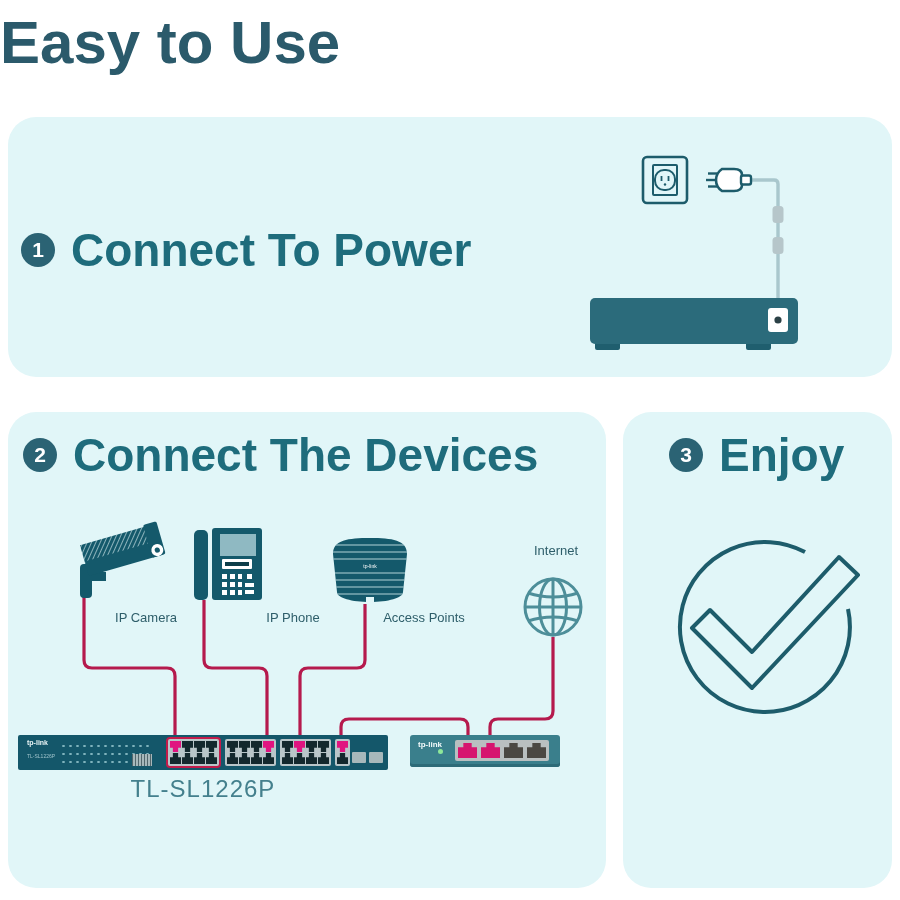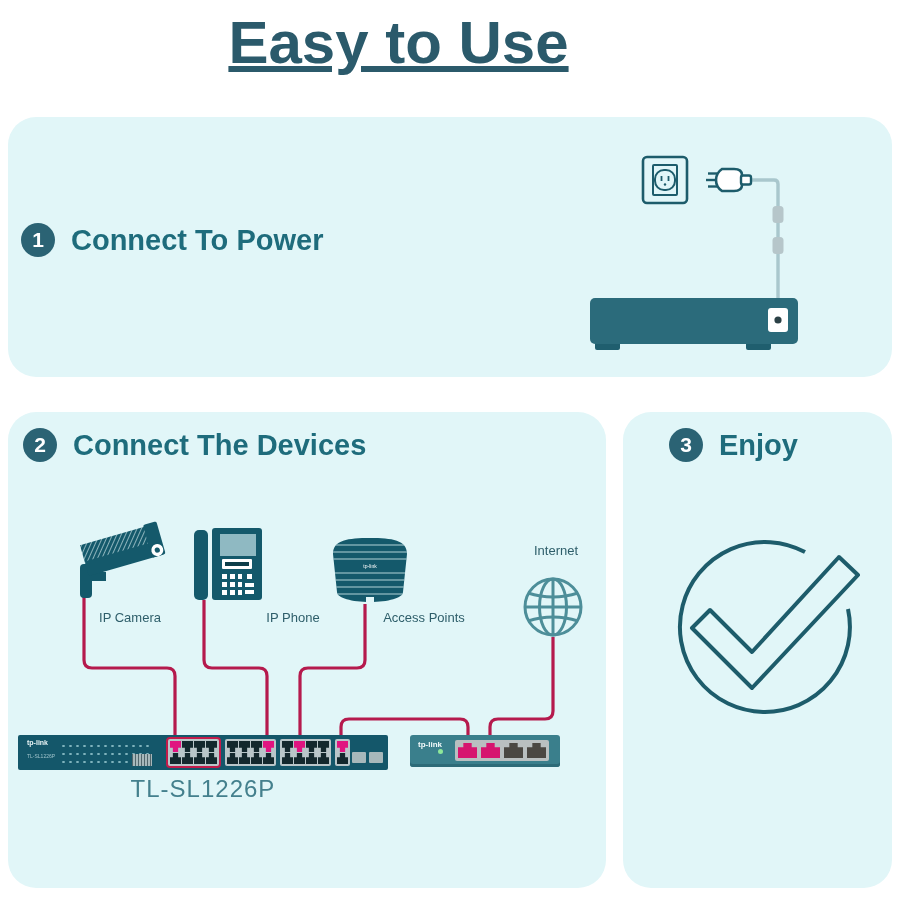--- a/index.html
+++ b/index.html
@@ -1,30 +1,30 @@
 <!DOCTYPE html>
 <html><head>
 <meta charset="utf-8">
 <style>
   html,body{margin:0;padding:0;background:#ffffff;}
   .canvas{position:relative;width:900px;height:900px;background:#ffffff;overflow:hidden;
           font-family:"Liberation Sans", sans-serif;}
-  .page-title{position:absolute;left:0;top:8px;width:797px;text-align:center;
-     font-size:60px;font-weight:700;color:#2b5a6b;letter-spacing:0px;text-decoration:underline;}
+  .page-title{position:absolute;left:0;top:8px;width:797px;
+     font-size:60px;font-weight:700;color:#2b5a6b;letter-spacing:0px;}
   .panel{position:absolute;background:#e1f6f8;border-radius:28px;}
   .panel-1{left:8px;top:117px;width:884px;height:260px;}
   .panel-2{left:8px;top:412px;width:598px;height:476px;}
   .panel-3{left:623px;top:412px;width:269px;height:476px;}
   .step-header{position:absolute;display:flex;align-items:center;gap:16px;}
   .p1-header{left:13px;top:106px;}
   .p2-header{left:15px;top:16px;}
   .p3-header{left:46px;top:16px;}
   .badge{width:34px;height:34px;border-radius:50%;background:#2b6374;color:#ffffff;
      display:flex;align-items:center;justify-content:center;font-size:21px;font-weight:700;flex:0 0 auto;}
-  .step-title{font-size:29px;font-weight:600;color:#1e6c7c;white-space:nowrap;}
+  .step-title{font-size:46px;font-weight:600;color:#1e6c7c;white-space:nowrap;}
   .abs{position:absolute;}
   .dev-label{position:absolute;font-size:13px;color:#2e5e6a;text-align:center;z-index:2;}
   .model-label{position:absolute;left:10px;top:363px;width:370px;text-align:center;
      font-size:24px;color:#44808d;letter-spacing:1px;z-index:3;}
   
   .switch-lg{position:absolute;left:10px;top:323px;width:370px;height:35px;background:#14576a;
      border-radius:2px;z-index:3;}
   .tplogo-lg{position:absolute;left:9px;top:4px;color:#e8f4f6;font-size:7px;font-weight:700;}
   .model-sm{position:absolute;left:9px;top:18px;color:#9fc3cb;font-size:5px;}
   .leds{position:absolute;left:42px;top:7px;width:92px;height:23px;
@@ -132,21 +132,21 @@
       <rect x="4" y="44" width="12" height="34" rx="4" fill="#14596b"></rect>
       <rect x="8" y="52" width="22" height="9" fill="#14596b"></rect>
       <g transform="rotate(-16 46 34)">
         <rect x="8" y="14" width="78" height="18" fill="url(#hatch)"></rect>
         <rect x="8" y="31" width="78" height="15" rx="2" fill="#14596b"></rect>
         <rect x="74" y="12" width="14" height="34" rx="2" fill="#14596b"></rect>
         <circle cx="81" cy="40" r="6" fill="#ffffff"></circle>
         <circle cx="81" cy="40" r="2.6" fill="#14596b"></circle>
       </g>
     </svg>
-    <div class="dev-label" style="left:72px;top:198px;width:100px;text-align:center;">IP Camera</div>
+    <div class="dev-label" style="left:88px;top:198px;width:100px;text-align:center;">IP Camera</div>
 
     <svg class="abs icon-layer" style="left:182px;top:114px;" width="76" height="78" viewBox="0 0 76 78">
       <defs>
         <pattern id="keys" width="8" height="8" patternUnits="userSpaceOnUse">
           <rect width="5" height="5" fill="#ffffff"></rect>
         </pattern>
       </defs>
       <rect x="4" y="4" width="14" height="70" rx="5" fill="#14596b"></rect>
       <rect x="22" y="2" width="50" height="72" rx="3" fill="#14596b"></rect>
       <rect x="30" y="8" width="36" height="22" fill="#8fb9c2"></rect>

